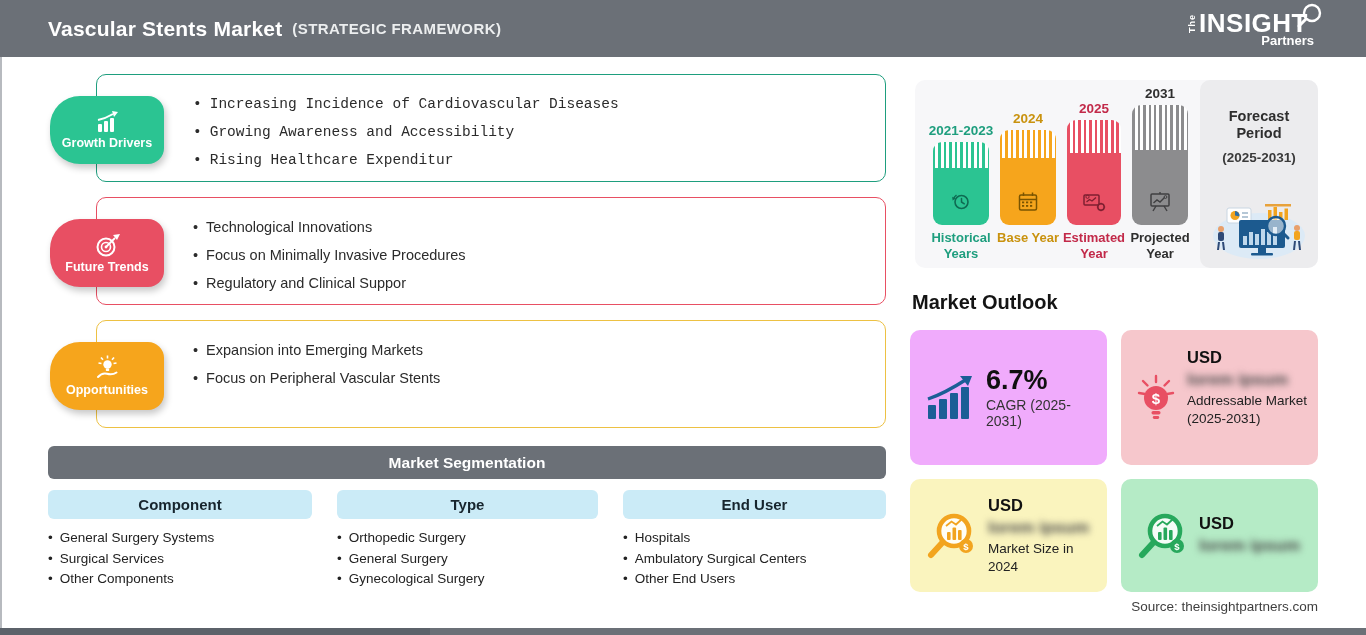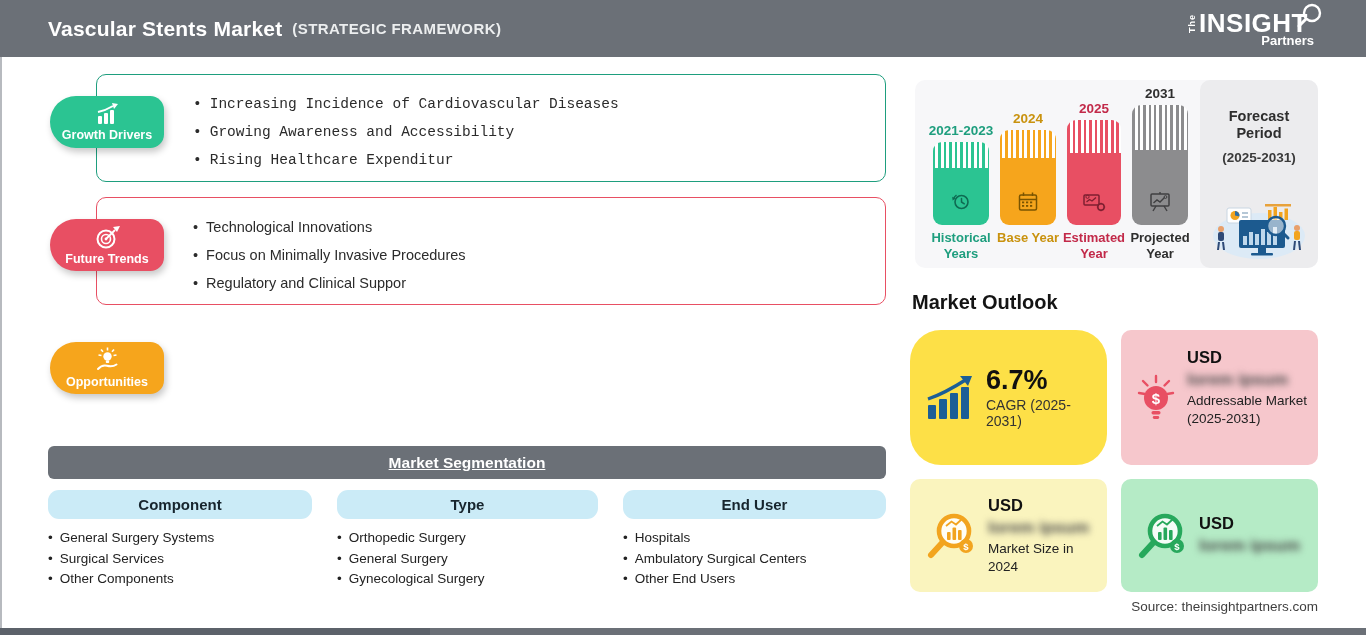--- a/index.html
+++ b/index.html
@@ -23,33 +23,33 @@
 
   
   .fw-box { position:absolute; left:96px; width:790px; height:108px; background:#fff; border-radius:10px; border:1.6px solid; }
   .fw-box ul { list-style:none; padding:15px 20px 0 96px; }
   .fw-box li { font-size:14.5px; color:#2b2b2b; line-height:28px; }
   .fw-box li::before { content:"\2022"; margin-right:8px; color:#2b2b2b; }
   .fw-b0 { top:74px; border-color:#1E9E7E;font-family:Liberation Mono, monospace; }
   .fw-b1 { top:197px; border-color:#E84F63; }
   .fw-b2 { top:320px; border-color:#EDC143; }
 
-  .badge { position:absolute; left:50px; width:114px; height:52px; border-radius:30px 16px 16px 30px;
+  .badge { position:absolute; left:50px; width:114px; height:68px; border-radius:30px 16px 16px 30px;
            display:flex; flex-direction:column; align-items:center; justify-content:center;
            box-shadow:2px 4px 7px rgba(0,0,0,.22); }
   .badge .blabel { color:#fff; font-size:12.5px; font-weight:bold; margin-top:2px; }
   .bg-green { background:#2BC492; top:96px; }
   .bg-red   { background:#E84F63; top:219px; }
   .bg-orange{ background:#F6A51C; top:342px; }
 
   
   .seg-bar { position:absolute; left:48px; top:446px; width:838px; height:33px; background:#6B7077; border-radius:6px;
-             display:flex; align-items:center; justify-content:center; color:#fff; font-size:15.5px; font-weight:bold;text-decoration:underline; }
+             display:flex; align-items:center; justify-content:center; color:#fff; font-size:15.5px; font-weight:bold; }
   .seg-col { position:absolute; top:490px; }
-  .seg-head { height:29px; background:#CBEBF7; border-radius:11px; display:flex; align-items:center; justify-content:center;
+  .seg-head { height:29px; background:#CBEBF7; border-radius:6px; display:flex; align-items:center; justify-content:center;
               font-size:15px; font-weight:bold; color:#17252e; }
   .seg-col ul { list-style:none; margin-top:9px; }
   .seg-col li { font-size:13.5px; color:#222; line-height:20.5px; }
   .seg-col li::before { content:"\2022"; margin-right:7px; }
   .seg-c0 { left:48px;  width:264px; }
   .seg-c1 { left:337px; width:261px; }
   .seg-c2 { left:623px; width:263px; }
 
   
   .timeline { position:absolute; left:915px; top:80px; width:403px; height:188px; background:#F7F7F9; border-radius:10px; }
@@ -63,21 +63,21 @@
 
   .forecast { position:absolute; left:285px; top:0; width:118px; height:188px; background:#ECECEE; border-radius:10px; text-align:center; }
   .fc-title { font-size:14.5px; font-weight:bold; color:#2e2e2e; line-height:17px; margin-top:28px; }
   .fc-range { font-size:13.5px; font-weight:bold; color:#3a3a3a; margin-top:8px; }
   .fc-illus { position:absolute; left:9px; bottom:8px; }
 
   
   .mo-title { position:absolute; left:912px; top:291px; font-size:20px; font-weight:bold; color:#141414; }
   .mo-grid { position:absolute; left:910px; top:330px; width:408px; display:grid; grid-template-columns:197px 197px; grid-template-rows:135px 113px; gap:14px; }
   .card { border-radius:10px; display:flex; align-items:center; padding:10px 10px 10px 12px; }
-  .card-blue   { background:#fde047;border-radius:31px; }
+  .card-blue   { background:#f0abfc; }
   .card-pink   { background:#F6C7CC; align-items:stretch; }
   .card-yellow { background:#FAF4BE; }
   .card-green  { background:#B5EBC6; }
   .cagr-val { font-size:27px; font-weight:bold; color:#101010; line-height:28px; }
   .cagr-label { font-size:14px; color:#333; margin-top:3px; }
   .card .txt { margin-left:8px; }
   .card-pink .txt { margin-top:8px; }
   .usd { font-size:16.5px; font-weight:bold; color:#111; }
   .blurred { font-size:17px; font-weight:bold; color:#4a4a4a; filter:blur(3.5px); margin:3px 0 2px 0; white-space:nowrap; }
   .mo-label { font-size:13.5px; color:#222; line-height:17.5px; }
@@ -117,20 +117,26 @@
       <li>Increasing Incidence of Cardiovascular Diseases</li>
       <li>Growing Awareness and Accessibility</li>
       <li>Rising Healthcare Expenditur</li>
     </ul>
   </div>
   <div class="fw-box fw-b1">
     <ul>
       <li>Technological Innovations</li>
       <li>Focus on Minimally Invasive Procedures</li>
       <li>Regulatory and Clinical Suppor</li>
+    </ul>
+  </div>
+  <div class="fw-box fw-b2">
+    <ul>
+      <li>Expansion into Emerging Markets</li>
+      <li>Focus on Peripheral Vascular Stents</li>
     </ul>
   </div>
 
   <div class="badge bg-green">
     <svg width="27" height="23" viewBox="0 0 27 23">
       <rect x="4" y="13" width="4" height="8" rx="1" fill="#fff"></rect>
       <rect x="10" y="10" width="4" height="11" rx="1" fill="#fff"></rect>
       <rect x="16" y="7" width="4" height="14" rx="1" fill="#fff"></rect>
       <path d="M4 9 C 9 8, 14 6, 19 3" stroke="#fff" stroke-width="2" fill="none"></path>
       <polygon points="18,0 24,1 20,6" fill="#fff"></polygon>

